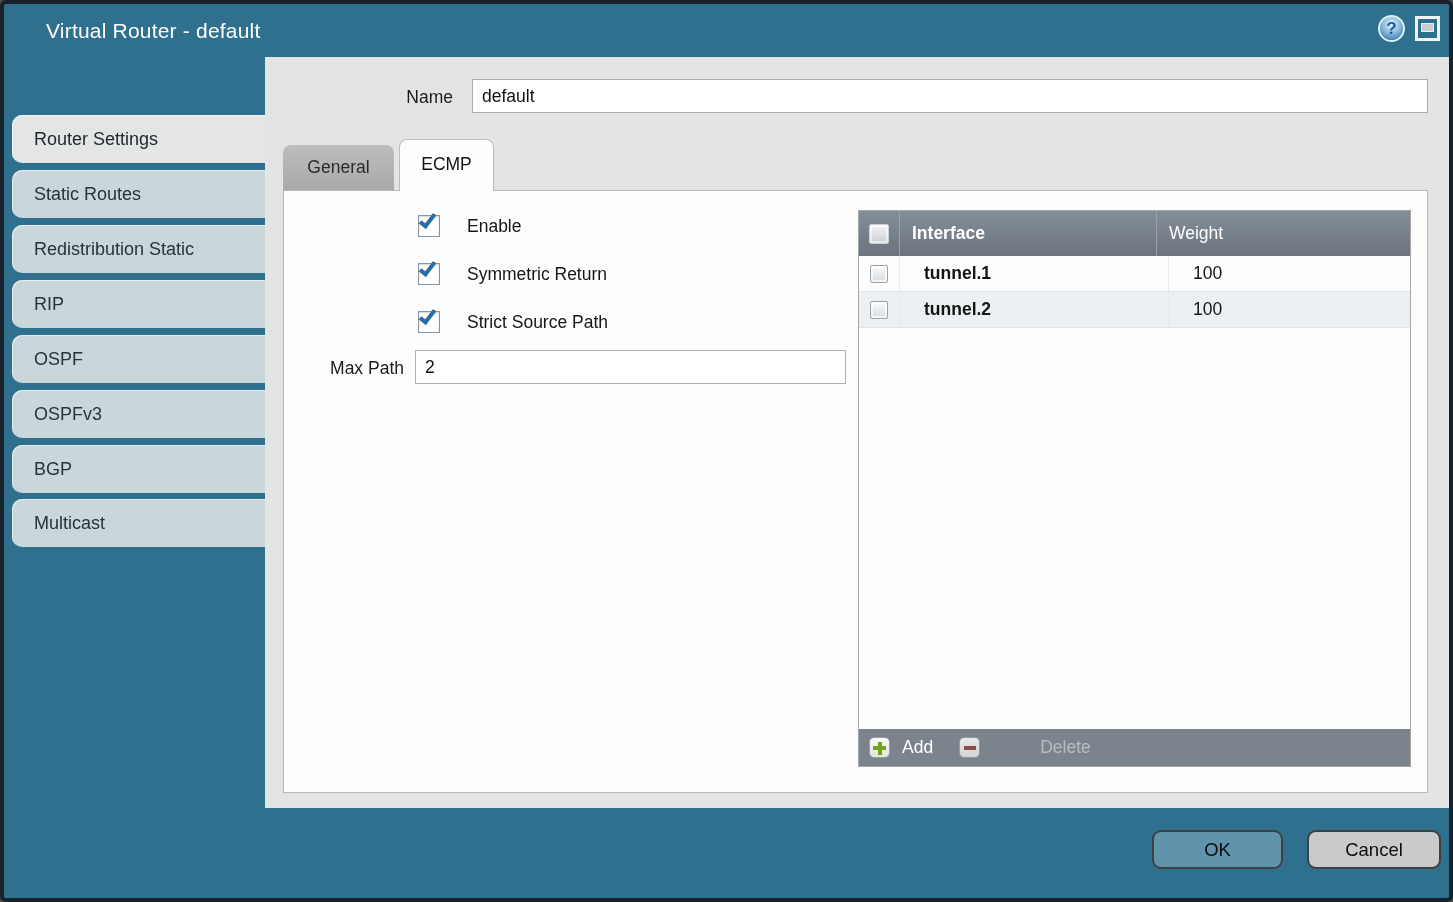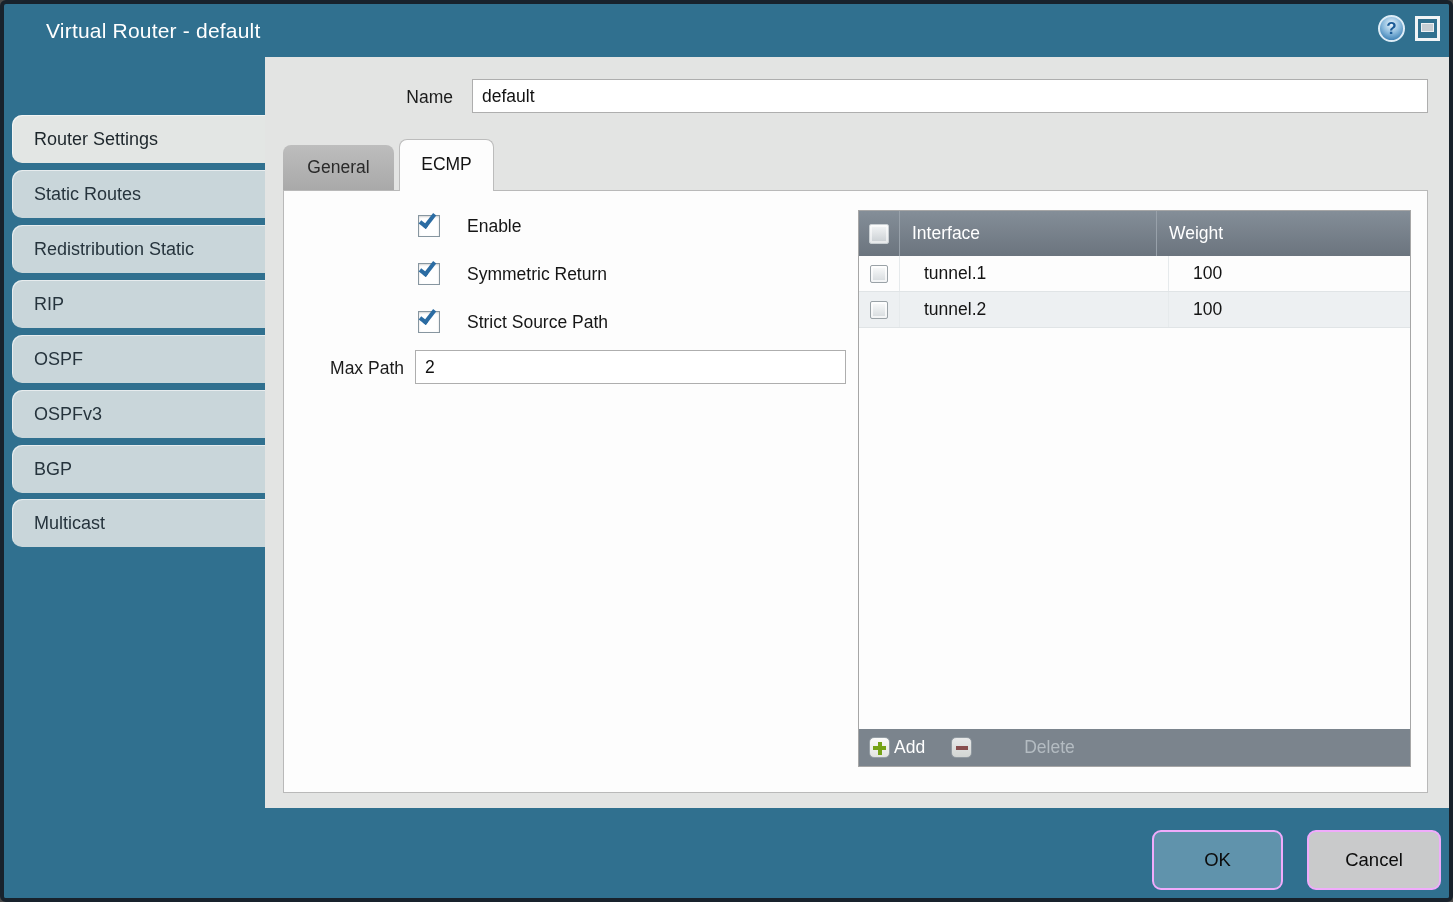--- a/index.html
+++ b/index.html
@@ -66,44 +66,44 @@
   .dropdown { position:absolute; left:131px; top:30px; width:412px; height:36px; border:1px solid #a6a6a6; background:#fff; cursor:pointer; }
   .dd-value { position:absolute; left:9px; top:0; line-height:34px; font-size:17.5px; color:#111; }
   .dd-arrow-btn { position:absolute; right:0; top:0; width:35px; height:100%; background:linear-gradient(#ededed,#cfcfcf); border-left:1px solid #a8a8a8; cursor:pointer; }
   .dd-arrow { position:absolute; left:50%; top:50%; transform:translate(-50%,-40%); width:0; height:0; border-left:8px solid transparent; border-right:8px solid transparent; border-top:9px solid #8a949b; }
 
   
   .ecmp-table { position:absolute; left:574px; top:19px; width:553px; height:557px; border:1px solid #a6a6a6; background:#fdfdfd; display:flex; flex-direction:column; }
   .t-header { height:45px; display:flex; background:linear-gradient(#848e98,#6b747e); color:#fff; flex:0 0 auto; }
   .t-hcell { display:flex; align-items:center; font-size:17.5px; }
   .t-c0 { width:41px; justify-content:center; border-right:1px solid #98a1aa; }
-  .t-c1 { width:257px; padding-left:12px; border-right:1px solid #98a1aa; }
+  .t-c1 { width:257px; padding-left:12px; border-right:1px solid #98a1aa;font-weight:bold; }
   .t-c2 { flex:1; padding-left:12px; }
   .hdr-cb { width:20px; height:20px; border:1px solid #c9cfd3; border-radius:2px; background:linear-gradient(#f4f6f7,#c9ced2); box-shadow:inset 0 0 0 2px rgba(255,255,255,.55); cursor:pointer; }
   .t-row { height:36px; display:flex; flex:0 0 auto; border-bottom:1px solid #e0e4e6; cursor:pointer;gap:12px; }
   .t-row .t-c0 { border-right:1px solid #e6eaec; }
   .t-row .t-c1 { border-right:1px solid #e6eaec; }
   .t-row.alt { background:#edf0f2; }
   .t-cell { display:flex; align-items:center; font-size:17.5px; color:#141414; }
   .row-cb { width:18px; height:18px; border:1px solid #9aa2a7; border-radius:2px; background:linear-gradient(#fbfcfc,#d5dadd); box-shadow:inset 0 0 0 2px rgba(255,255,255,.7); cursor:pointer; }
   .t-fill { flex:1; background:#fdfdfd; }
   .t-footer { height:37px; background:#7b848d; display:flex; align-items:center; padding-left:10px; gap:26px; flex:0 0 auto; }
-  .tbl-btn { display:flex; align-items:center; gap:4px; cursor:pointer; }
+  .tbl-btn { display:flex; align-items:center; gap:12px; cursor:pointer; }
   .tbl-btn .btn-label { font-size:17.5px; }
   .add-btn .btn-label { color:#ffffff; }
   .del-btn .btn-label { color:#b4bcc2;margin-left:48px; }
   .pm-icon { position:relative; width:21px; height:21px; border-radius:5px; border:1px solid #959ea5; background:linear-gradient(#fbfbfa,#e2e4e0); flex:0 0 auto; }
   .plus::before { content:""; position:absolute; left:3px; top:8px; width:13px; height:4px; background:#76a317; }
   .plus::after  { content:""; position:absolute; left:7.5px; top:3.5px; width:4px; height:13px; background:#76a317; }
   .minus { opacity:.85; }
   .minus::before { content:""; position:absolute; left:4px; top:8px; width:12px; height:4px; background:#8a4444; }
 
   
   .bottombar { position:absolute; left:0; right:0; bottom:0; height:90px; background:#30708f; }
-  .btn { position:absolute; top:22px; height:60px; border:2px solid #f0abfc; border-radius:9px; font-size:18.5px; color:#0c0c0c; display:flex; align-items:center; justify-content:center; cursor:pointer; }
+  .btn { position:absolute; top:22px; height:39px; border:2px solid #404040; border-radius:9px; font-size:18.5px; color:#0c0c0c; display:flex; align-items:center; justify-content:center; cursor:pointer; }
   .ok-btn { left:1148px; width:131px; background:#6093ac; }
   .cancel-btn { left:1291px; width:134px; background:#c9cacb;margin-left:12px; }
 </style>
 </head>
 <body>
 
 <div class="window">
   <div class="inner">
 
     <div class="titlebar">

